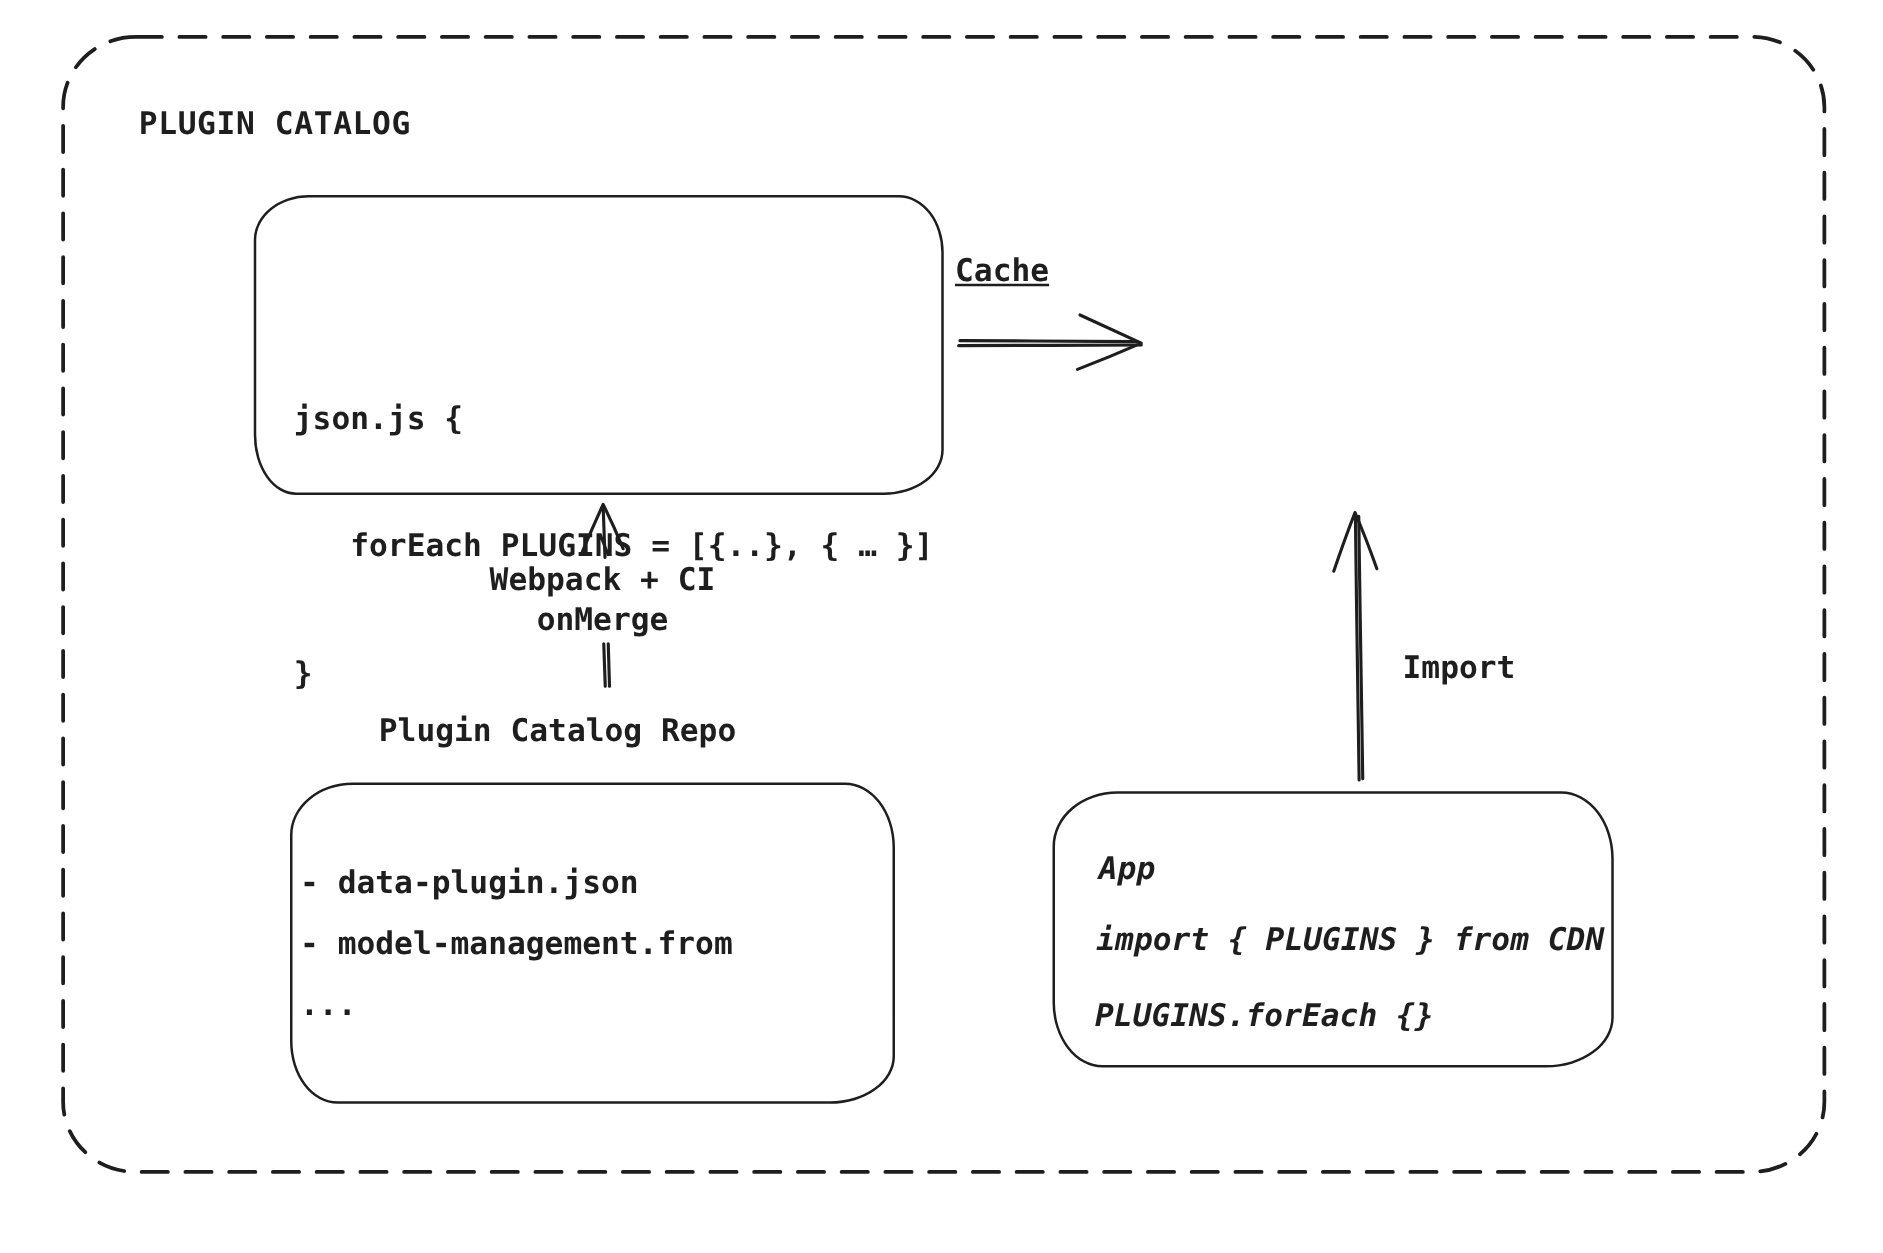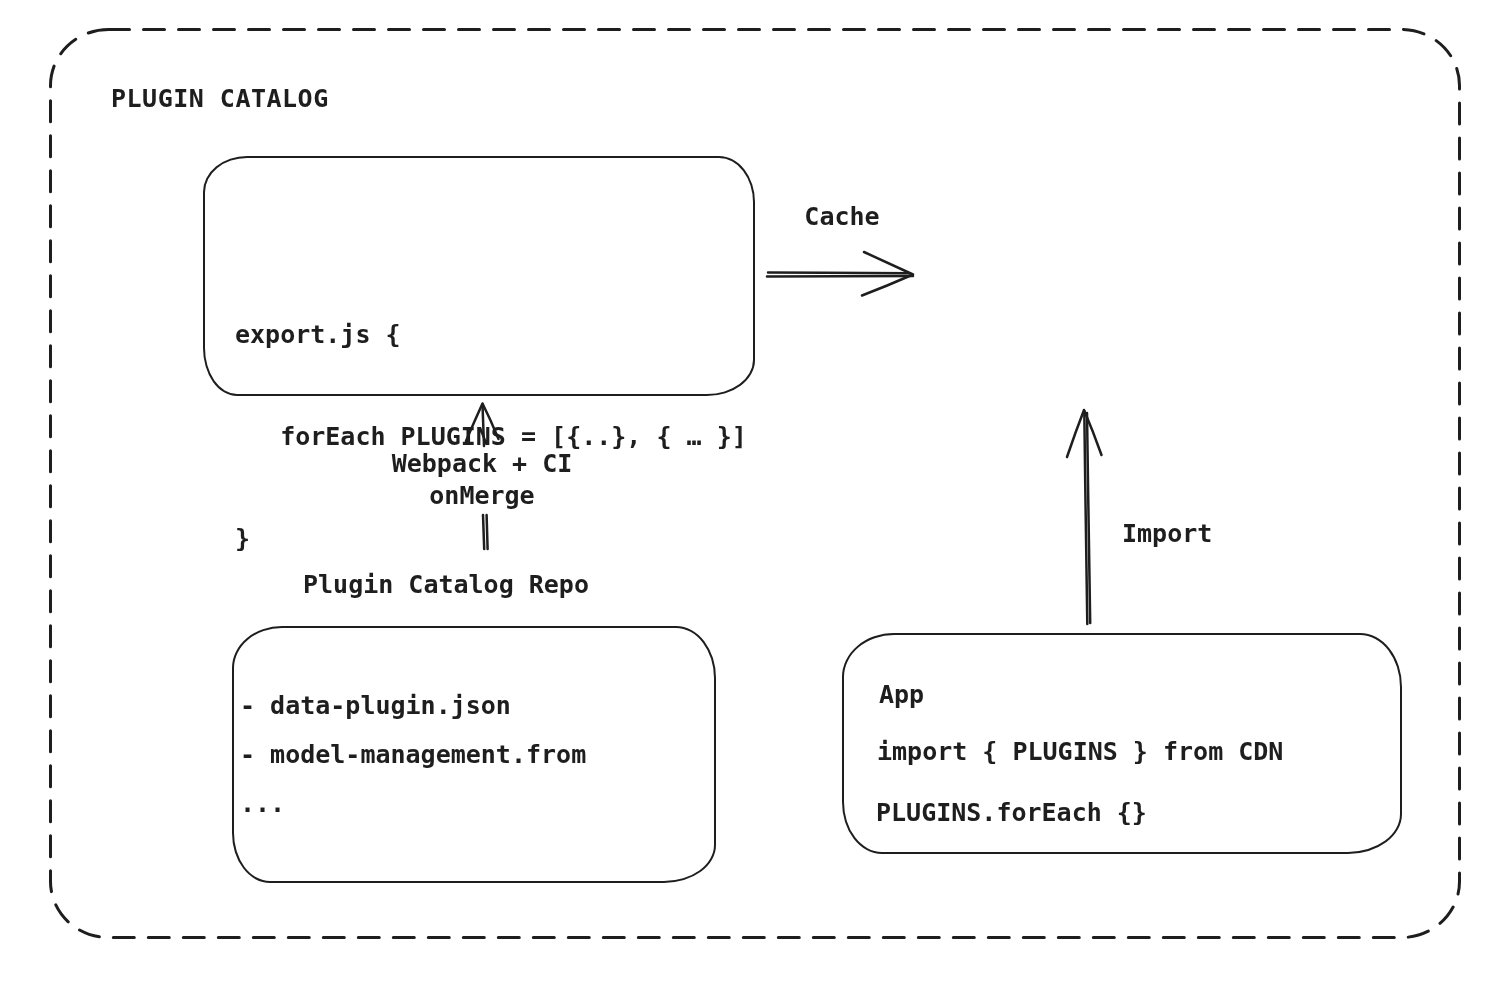--- a/index.html
+++ b/index.html
@@ -23,33 +23,33 @@
   .box { position:absolute; border:2.5px solid var(--stroke); background:var(--bg); box-sizing:border-box; }
   .box-npm  { left:189px; top:156px; width:552px; height:240px;
               border-radius:44px 36px 48px 34px / 36px 46px 36px 48px; }
   .npm-title { position:absolute; left:0; right:0; top:36px; text-align:center; }
   .npm-code  { position:absolute; left:30px; top:92px; line-height:34px; white-space:pre; }
 
   .box-cdn  { left:916px; top:165px; width:325px; height:229px;
               border-radius:46px 38px 50px 36px / 38px 48px 36px 50px;
               display:flex; align-items:center; justify-content:center; }
 
-  .cache-label { left:750px; top:201px; width:156px; text-align:center; }
+  .cache-label { left:750px; top:201px; width:156px; text-align:left;text-decoration:underline; }
 
   .build-label { left:358px; top:448px; width:220px; text-align:center; line-height:32px; }
 
   .repo-title { left:289px; top:569px; }
 
   .box-repo { left:218px; top:626px; width:484px; height:257px;
               border-radius:50px 40px 52px 38px / 42px 52px 38px 50px;
               display:flex; flex-direction:column; justify-content:center;
               padding-left:6px; line-height:33px; white-space:pre;gap:16px; }
 
-  .box-app  { left:828px; top:633px; width:560px; height:221px;
-              border-radius:52px 42px 54px 40px / 44px 54px 40px 52px; }
+  .box-app  { left:828px; top:633px; width:449px; height:221px;
+              border-radius:52px 42px 54px 40px / 44px 54px 40px 52px;font-style:italic; }
   .app-title { position:absolute; left:35px; top:44px; }
   .app-line-1 { position:absolute; left:33px; top:101px; white-space:pre; }
   .app-line-2 { position:absolute; left:32px; top:162px; white-space:pre; }
 
   .import-label { left:1108px; top:518px; }
 </style>
 </head>
 <body>
 
 <div class="canvas">
@@ -75,21 +75,21 @@
       <path d="M1053 457 Q 1061.5 432 1070 410 Q 1079 431 1087.5 455"></path>
       <path d="M1070.3 411 C 1071 482 1072.5 554 1073.3 624"></path>
       <path d="M1073 413 C 1073.8 483 1075.4 554 1076.2 623"></path>
     </g>
   </svg>
 
   <div class="abs diagram-title">PLUGIN CATALOG</div>
 
   <div class="box box-npm">
     <div class="npm-code">
-      <div>export.js {</div>
+      <div>json.js {</div>
       <div>   forEach PLUGINS = [{..}, { … }]</div>
       <div>}</div>
     </div>
   </div>
 
 
   <div class="abs cache-label">Cache</div>
 
   <div class="abs build-label">
     <div>Webpack + CI</div>

